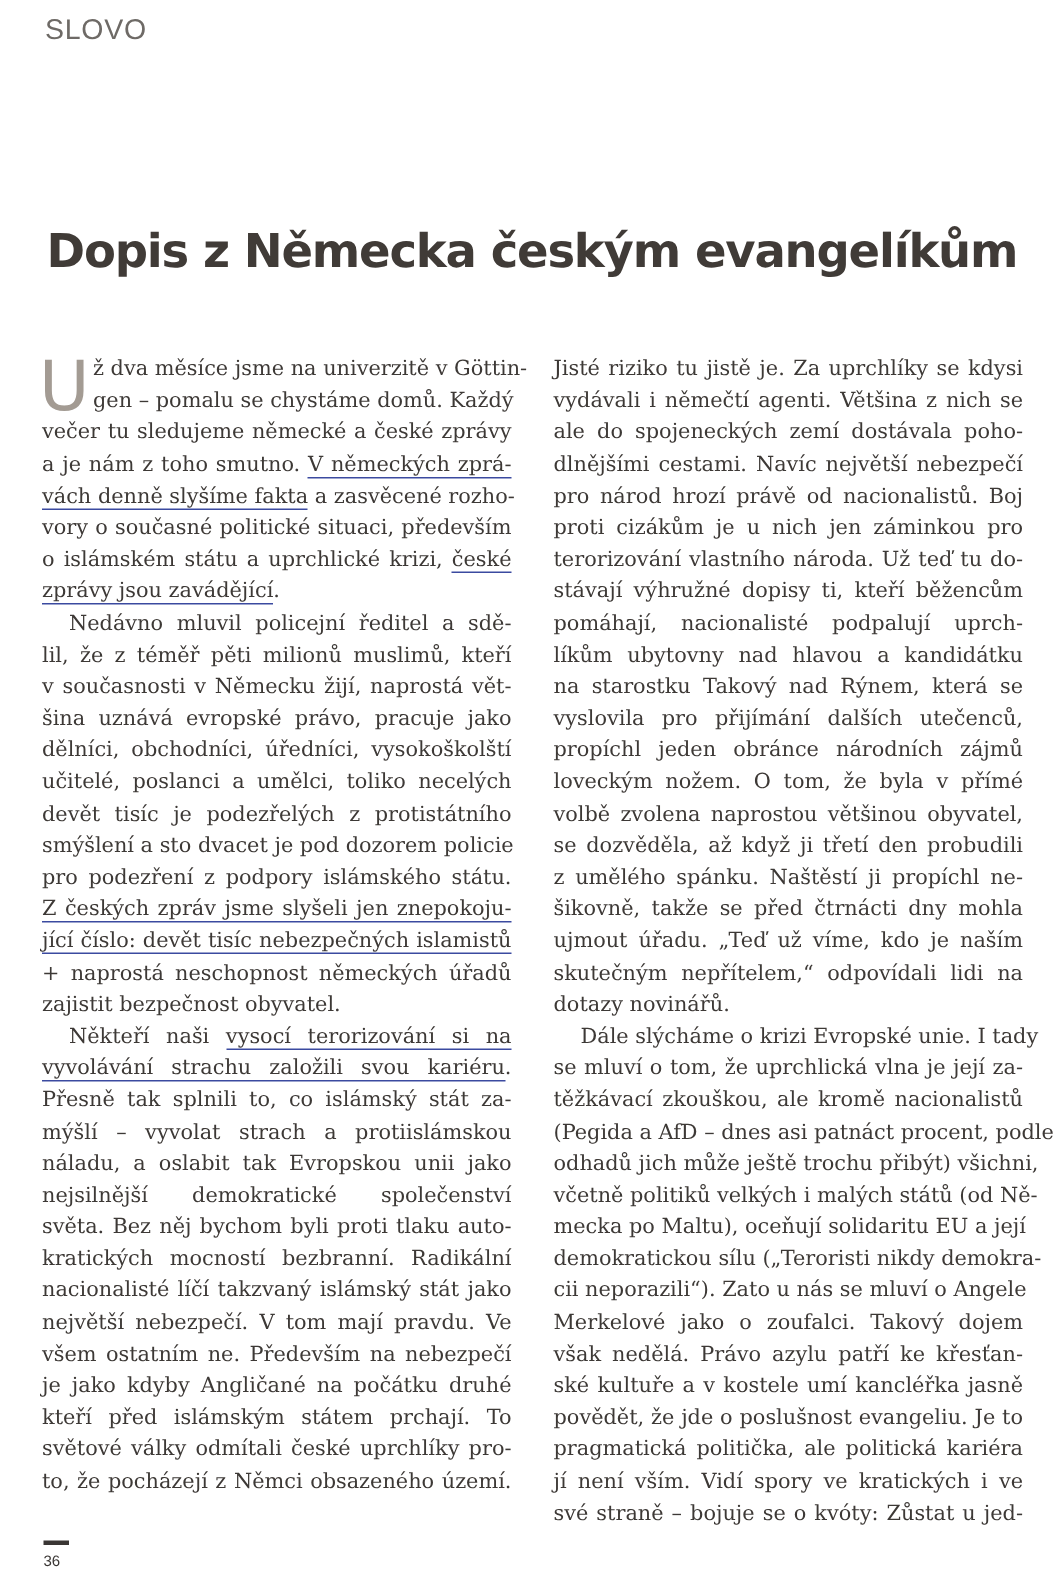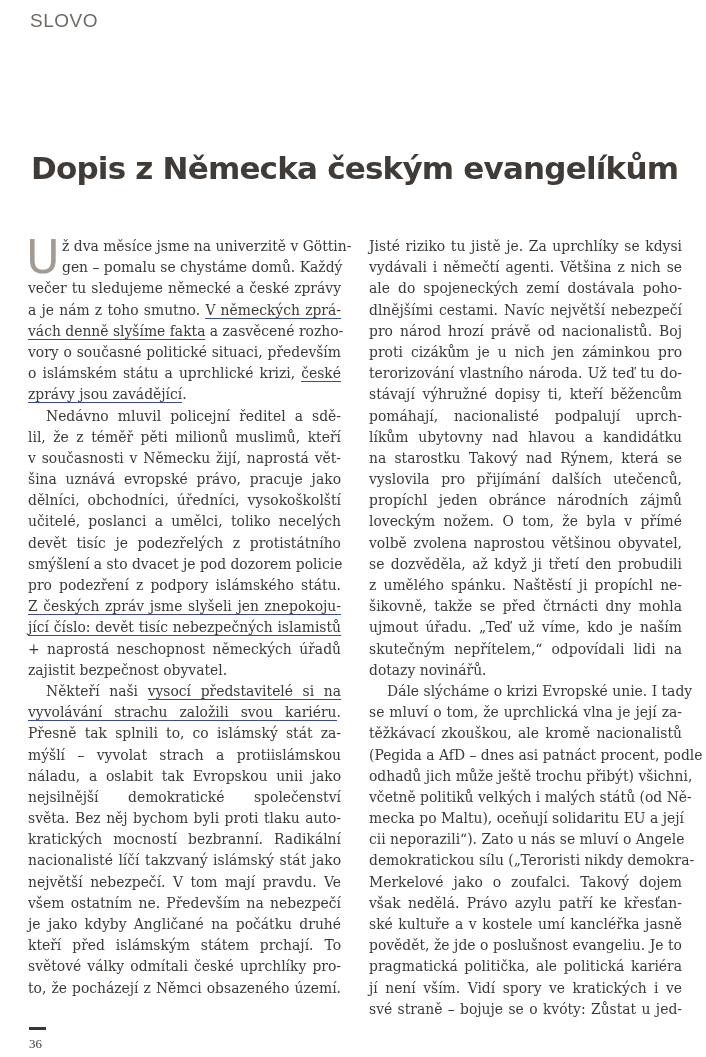--- a/index.html
+++ b/index.html
@@ -10,21 +10,21 @@
   .col-left { left: 28px; }
   .col-right { left: 369px; }
   .line { display: block; white-space: nowrap; overflow: visible; height: 21.2px; text-align: justify; text-align-last: justify; }
   .line.last { text-align-last: left; }
   .line.indent { padding-left: 18px; }
   .dropcap-wrap { position: relative; }
   .dropcap { position: absolute; left: -2px; top: 1px; font-family: "DejaVu Sans", sans-serif; font-size: 46px; line-height: 40px; color: #a39b93; font-weight: normal; }
   .line.dc { padding-left: 34px; }
   .ul { border-bottom: 1.6px solid #3b4aa0; padding-bottom: 0px; }
   .page-num-bar { position: absolute; left: 29px; top: 1027px; width: 17px; height: 3px; background: #3a3634; }
-  .page-num { position: absolute; left: 29px; top: 1036px; font-family: Liberation Serif, serif; font-size: 13px; color: #3a3634; text-align: right; }
+  .page-num { position: absolute; left: 29px; top: 1036px; font-family: Liberation Sans, sans-serif; font-size: 10px; color: #3a3634; text-align: right; }
 </style>
 </head>
 <body>
 
 <div class="section-label">SLOVO</div>
 
 <h1 class="title" style="margin:0;text-align:right;">Dopis z Německa českým evangelíkům</h1>
 
 <div class="col col-left dropcap-wrap">
   <span class="dropcap">U</span>
@@ -43,21 +43,21 @@
       <span class="line"><span>šina uznává evropské právo, pracuje jako</span></span>
       <span class="line"><span>dělníci, obchodníci, úředníci, vysokoškolští</span></span>
       <span class="line"><span>učitelé, poslanci a umělci, toliko necelých</span></span>
       <span class="line"><span>devět tisíc je podezřelých z protistátního</span></span>
       <span class="line"><span>smýšlení a sto dvacet je pod dozorem policie</span></span>
       <span class="line"><span>pro podezření z podpory islámského státu.</span></span>
       <span class="line"><span class="ul">Z českých zpráv jsme slyšeli jen znepokoju-</span></span>
       <span class="line"><span class="ul">jící číslo: devět tisíc nebezpečných islamistů</span></span>
       <span class="line"><span>+ naprostá neschopnost německých úřadů</span></span>
       <span class="line last"><span>zajistit bezpečnost obyvatel.</span></span>
-      <span class="line indent"><span>Někteří naši </span><span class="ul">vysocí představitelé si na</span></span>
+      <span class="line indent"><span>Někteří naši </span><span class="ul">vysocí terorizování si na</span></span>
       <span class="line"><span class="ul">vyvolávání strachu založili svou kariéru</span><span>.</span></span>
       <span class="line"><span>Přesně tak splnili to, co islámský stát za-</span></span>
       <span class="line"><span>mýšlí – vyvolat strach a protiislámskou</span></span>
       <span class="line"><span>náladu, a oslabit tak Evropskou unii jako</span></span>
       <span class="line"><span>nejsilnější demokratické společenství</span></span>
       <span class="line"><span>světa. Bez něj bychom byli proti tlaku auto-</span></span>
       <span class="line"><span>kratických mocností bezbranní. Radikální</span></span>
       <span class="line"><span>nacionalisté líčí takzvaný islámský stát jako</span></span>
       <span class="line"><span>největší nebezpečí. V tom mají pravdu. Ve</span></span>
       <span class="line"><span>všem ostatním ne. Především na nebezpečí</span></span>
@@ -91,22 +91,22 @@
       <span class="line"><span>ujmout úřadu. „Teď už víme, kdo je naším</span></span>
       <span class="line"><span>skutečným nepřítelem,“ odpovídali lidi na</span></span>
       <span class="line last"><span>dotazy novinářů.</span></span>
       <span class="line indent"><span>Dále slýcháme o krizi Evropské unie. I tady</span></span>
       <span class="line"><span>se mluví o tom, že uprchlická vlna je její za-</span></span>
       <span class="line"><span>těžkávací zkouškou, ale kromě nacionalistů</span></span>
       <span class="line"><span>(Pegida a AfD – dnes asi patnáct procent, podle</span></span>
       <span class="line"><span>odhadů jich může ještě trochu přibýt) všichni,</span></span>
       <span class="line"><span>včetně politiků velkých i malých států (od Ně-</span></span>
       <span class="line"><span>mecka po Maltu), oceňují solidaritu EU a její</span></span>
+      <span class="line"><span>demokratickou sílu („Teroristi nikdy demokra-</span></span>
       <span class="line"><span>cii neporazili“). Zato u nás se mluví o Angele</span></span>
-      <span class="line"><span>demokratickou sílu („Teroristi nikdy demokra-</span></span>
       <span class="line"><span>Merkelové jako o zoufalci. Takový dojem</span></span>
       <span class="line"><span>však nedělá. Právo azylu patří ke křesťan-</span></span>
       <span class="line"><span>ské kultuře a v kostele umí kancléřka jasně</span></span>
       <span class="line"><span>povědět, že jde o poslušnost evangeliu. Je to</span></span>
       <span class="line"><span>pragmatická politička, ale politická kariéra</span></span>
       <span class="line"><span>jí není vším. Vidí spory ve kratických i ve</span></span>
       <span class="line"><span>své straně – bojuje se o kvóty: Zůstat u jed-</span></span>
     </div>
 </div>
 

